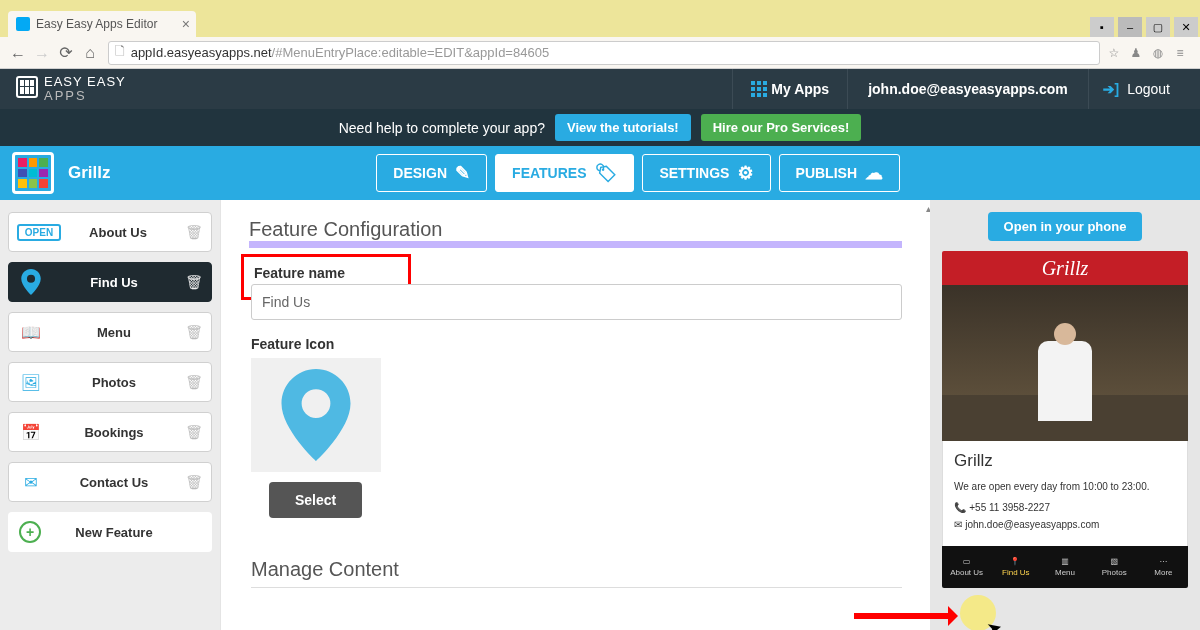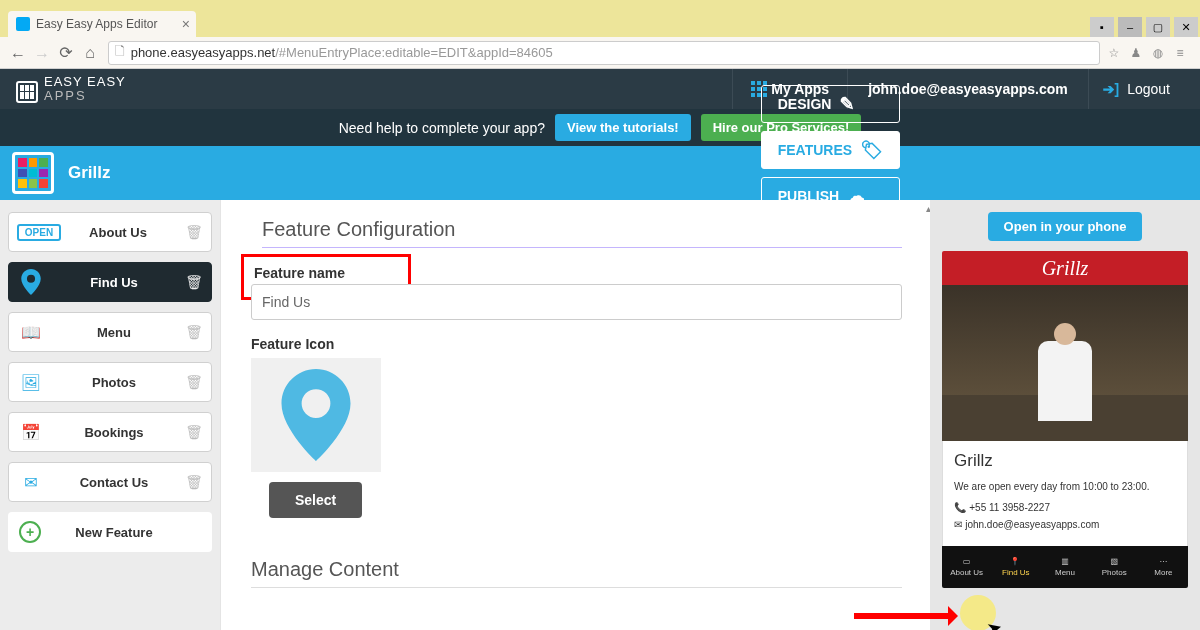--- a/index.html
+++ b/index.html
@@ -17,21 +17,21 @@
   .navbtn.disabled{color:#ccc; cursor:default;}
   .omnibox { flex:1; height:24px; border:1px solid #ccc; border-radius:3px; margin:0 6px; display:flex; align-items:center; padding:0 6px; font-size:13px; color:#333; background:#fff;}
   .omni-icon{color:#888; margin-right:6px; font-size:12px;}
   .addr-suffix{color:#999;}
   .ext-icons{display:flex; gap:6px; padding-right:6px;}
   .ext-icons span{width:16px;height:16px;display:flex;align-items:center;justify-content:center;font-size:12px;color:#888;}
   .globe-e{color:#3b78e7;}
 
   
   .app-topbar{height:40px;background:#2b3b45;color:#fff;display:flex;align-items:center;padding:0 16px;}
-  .logo-block{display:flex;align-items:flex-end;gap:6px;}
+  .logo-block{display:flex;align-items:flex-start;gap:6px;}
   .logo-square{width:22px;height:22px;border:2px solid #fff;border-radius:3px;display:grid;grid-template-columns:repeat(3,1fr);grid-template-rows:repeat(2,1fr);gap:1px;padding:2px;}
   .logo-square i{background:#fff;}
   .logo-text{font-size:13px;line-height:12px;letter-spacing:1px;}
   .logo-sub{font-size:13px;letter-spacing:2px;color:#bbb;}
   .top-right{margin-left:auto;display:flex;align-items:center;height:100%;}
   .myapps-btn{display:flex;align-items:center;gap:4px;padding:0 18px;height:100%;border-left:1px solid #3c4b55;color:#fff;font-weight:600;font-size:14px;cursor:pointer;}
   .grid-ico{display:grid;grid-template-columns:repeat(3,4px);grid-template-rows:repeat(3,4px);gap:2px;}
   .grid-ico i{background:#29abe2;}
   .user-block{padding:0 20px;height:100%;border-left:1px solid #3c4b55;display:flex;align-items:center;font-weight:700;font-size:14px;}
   .logout-block{padding:0 14px;height:100%;border-left:1px solid #3c4b55;display:flex;align-items:center;gap:8px;font-size:14px;cursor:pointer;}
@@ -45,40 +45,40 @@
   
   .subheader{height:54px;background:#29abe2;display:flex;align-items:center;padding:0 10px;gap:10px;}
   .app-ico{width:42px;height:42px;border:3px solid #fff;border-radius:4px;display:grid;grid-template-columns:repeat(3,1fr);grid-template-rows:repeat(3,1fr);gap:2px;padding:3px;margin-left:2px;}
   .app-ico i:nth-child(1){background:#e91e63}.app-ico i:nth-child(2){background:#ff9800}.app-ico i:nth-child(3){background:#4caf50}.app-ico i:nth-child(4){background:#3f51b5}.app-ico i:nth-child(5){background:#00bcd4}.app-ico i:nth-child(6){background:#9c27b0}.app-ico i:nth-child(7){background:#ffc107}.app-ico i:nth-child(8){background:#8bc34a}.app-ico i:nth-child(9){background:#f44336}
   .app-name{color:#fff;font-weight:700;font-size:17px;margin-left:4px;}
   .spacer{flex:1;}
   .navtab{height:38px;border:1px solid #fff;border-radius:3px;color:#fff;display:flex;align-items:center;gap:8px;padding:0 16px;font-weight:700;font-size:14px;cursor:pointer;position:relative;}
   .navtab.active{background:#fff;color:#29abe2;}
   .navtab.active::after{content:"";position:absolute;bottom:-9px;left:50%;transform:translateX(-50%);border:8px solid transparent;border-top-color:#fff;}
   .tab-ico{font-size:18px;}
-  .navtabs-wrap{display:flex;gap:8px;margin-right:290px;flex-direction:column;}
+  .navtabs-wrap{display:flex;gap:8px;margin-right:290px;}
 
   
   .mainrow{display:flex;height:437px;background:#ececec;}
   .left-col{width:220px;padding:12px 8px;}
   .side-item{height:40px;border:1px solid #d0d0d0;border-radius:4px;background:#fff;display:flex;align-items:center;margin-bottom:10px;position:relative;cursor:pointer;}
   .side-item.active{background:#1f2a30;color:#fff;border-color:#1f2a30;}
   .side-item.newf{border:none;}
   .side-ico{width:44px;display:flex;align-items:center;justify-content:center;color:#29abe2;}
   .side-item.active .side-ico{color:#29abe2;}
   .side-label{flex:1;text-align:center;font-weight:700;font-size:13px;color:#333;padding-right:36px;}
   .side-item.active .side-label{color:#fff;}
   .trash{position:absolute;right:8px;color:#bbb;font-size:14px;}
   .side-item.active .trash{color:#eee;}
   .plus-circ{width:22px;height:22px;border:2px solid #4caf50;border-radius:50%;color:#4caf50;display:flex;align-items:center;justify-content:center;font-weight:900;font-size:14px;}
 
   .center-col{flex:1;background:#fff;padding:18px 28px;overflow:hidden;border-left:1px solid #e4e4e4;position:relative;}
   .hscroll{position:absolute;top:3px;right:-6px;width:9px;height:100%;background:transparent;}
   .hscroll .thumb{position:absolute;top:0;width:9px;height:9px;color:#888;font-size:10px;left:-1px;}
-  .sec-title{font-size:20px;font-weight:400;color:#555;border-bottom:1px solid #c4b5fd;padding-bottom:6px;margin-bottom:14px;margin-left:13px;}
+  .sec-title{font-size:20px;font-weight:400;color:#555;border-bottom:7px solid #c4b5fd;margin-bottom:14px;}
   .field-block{border:3px solid #ff0000;padding:8px 10px 10px 10px;width:170px;position:absolute;top:54px;left:20px;}
   .field-label{font-weight:700;font-size:14px;color:#333;margin-bottom:6px;}
   .full-input-row{position:absolute;top:84px;left:30px;right:28px;}
   .text-input{height:36px;width:100%;border:1px solid #ccc;border-radius:3px;padding:0 10px;font-size:14px;color:#666;background:#fff;}
   .icon-label{position:absolute;top:136px;left:30px;font-weight:700;font-size:14px;color:#333;}
   .icon-box{position:absolute;top:158px;left:30px;width:130px;height:114px;background:#f0f0f0;display:flex;align-items:center;justify-content:center;}
   .select-btn{position:absolute;top:282px;left:48px;background:#555;color:#fff;border-radius:4px;padding:10px 26px;font-weight:700;font-size:14px;cursor:pointer;}
   .manage-title{position:absolute;top:358px;left:30px;right:28px;font-size:20px;font-weight:400;color:#555;border-bottom:1px solid #ddd;padding-bottom:6px;}
 
   .right-col{width:270px;background:#e6e6e6;padding:12px;position:relative;}
@@ -119,21 +119,21 @@
   </div>
 </div>
 
 <div class="addressrow">
   <div class="navbtn">←</div>
   <div class="navbtn disabled">→</div>
   <div class="navbtn">⟳</div>
   <div class="navbtn">⌂</div>
   <div class="omnibox">
     <span class="omni-icon">🗋</span>
-    <span>phone.easyeasyapps.net</span>
+    <span>appId.easyeasyapps.net</span>
       <span class="addr-suffix">/#MenuEntryPlace:editable=EDIT&amp;appId=84605</span>
   </div>
   <div class="ext-icons">
     <span>☆</span>
     <span>♟</span>
     <span class="globe-e">◍</span>
     <span>≡</span>
   </div>
 </div>
 
@@ -198,26 +198,26 @@
   <div class="navtabs-wrap">
     <div class="navtab">
       <span>DESIGN</span>
       <span class="tab-ico">✎</span>
     </div>
     <div class="navtab active">
       <span>FEATURES</span>
       <span class="tab-ico">🏷</span>
     </div>
     <div class="navtab">
+      <span>SETTINGS</span>
+      <span class="tab-ico">⚙</span>
+    </div>
+    <div class="navtab">
       <span>PUBLISH</span>
       <span class="tab-ico">☁</span>
-    </div>
-    <div class="navtab">
-      <span>SETTINGS</span>
-      <span class="tab-ico">⚙</span>
     </div>
   </div>
 </div>
 
 <div class="mainrow">
 
   <div class="left-col">
     <div class="side-item">
       <span class="side-ico" style="font-size:10px;font-weight:900;border:2px solid #29abe2;border-radius:3px;padding:1px 2px;margin-left:8px;">OPEN</span>
       <span class="side-label">About Us</span>

